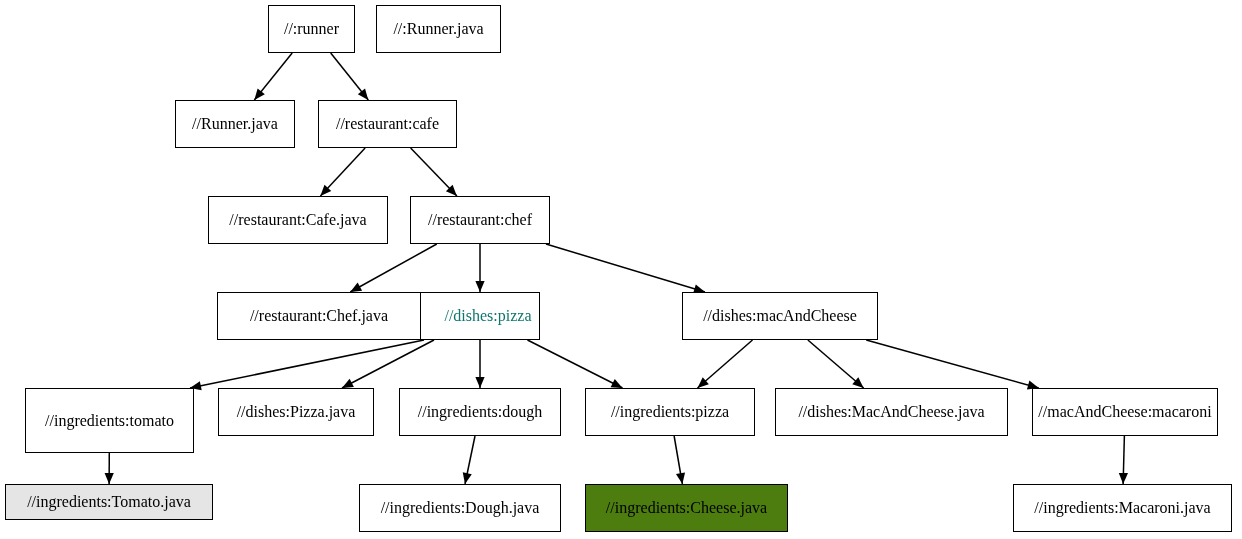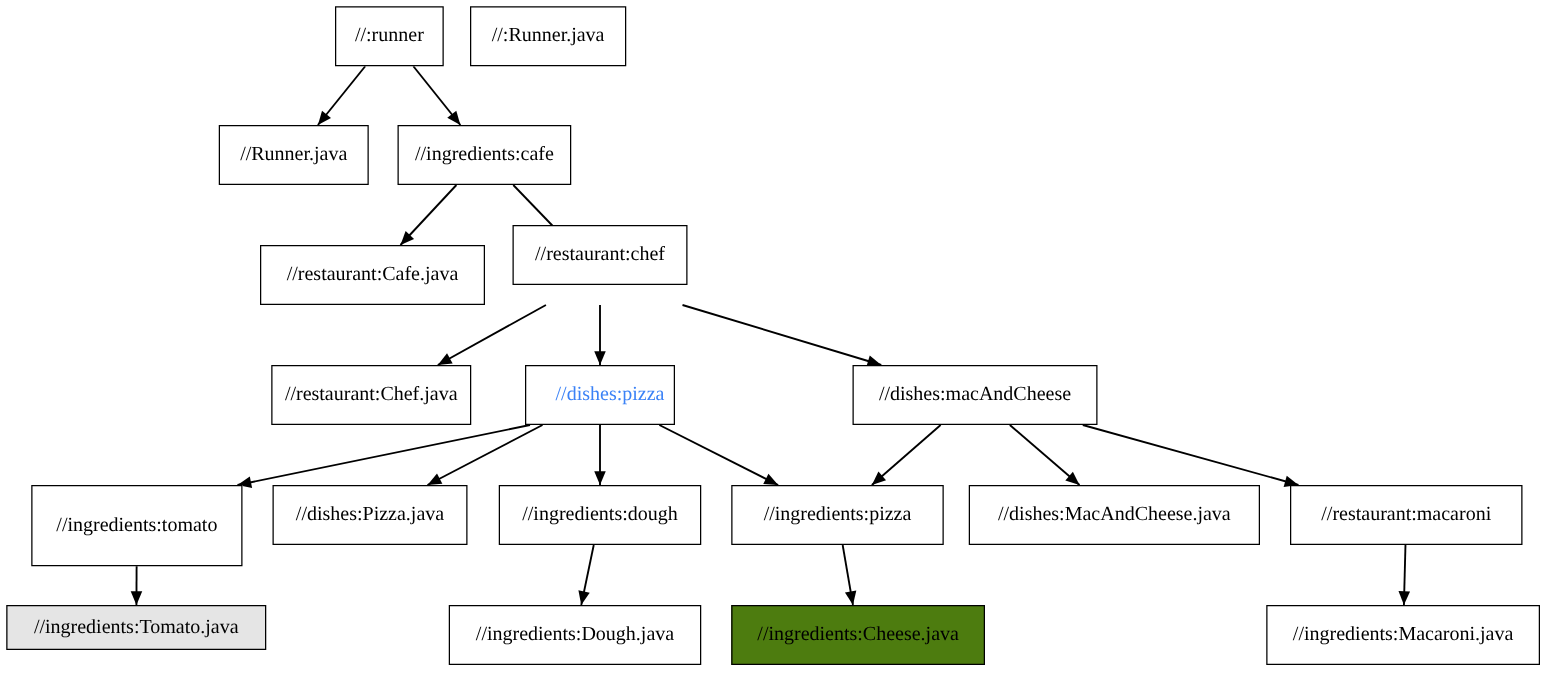--- a/index.html
+++ b/index.html
@@ -73,54 +73,54 @@
       <div class="node" style="left: 268px; top: 5px; width: 87px; height: 48px; background: rgb(255, 255, 255); border-color: rgb(0, 0, 0);">
         <span class="node-label" style="color: rgb(0, 0, 0);">//:runner</span>
       </div>
       <div class="node" style="left: 376px; top: 5px; width: 125px; height: 48px; background: rgb(255, 255, 255); border-color: rgb(0, 0, 0);">
         <span class="node-label" style="color: rgb(0, 0, 0);">//:Runner.java</span>
       </div>
       <div class="node" style="left: 175px; top: 100px; width: 120px; height: 48px; background: rgb(255, 255, 255); border-color: rgb(0, 0, 0);">
         <span class="node-label" style="color: rgb(0, 0, 0);">//Runner.java</span>
       </div>
       <div class="node" style="left: 318px; top: 100px; width: 139px; height: 48px; background: rgb(255, 255, 255); border-color: rgb(0, 0, 0);">
-        <span class="node-label" style="color: rgb(0, 0, 0);">//ingredients:cafe</span>
+        <span class="node-label" style="color: rgb(0, 0, 0);">//restaurant:cafe</span>
       </div>
       <div class="node" style="left: 208px; top: 196px; width: 180px; height: 48px; background: rgb(255, 255, 255); border-color: rgb(0, 0, 0); justify-content: center;">
         <span class="node-label" style="color: rgb(0, 0, 0);">//restaurant:Cafe.java</span>
       </div>
-      <div class="node" style="left: 410px; top: 180px; width: 140px; height: 48px; background: rgb(255, 255, 255); border-color: rgb(0, 0, 0);">
+      <div class="node" style="left: 410px; top: 196px; width: 140px; height: 48px; background: rgb(255, 255, 255); border-color: rgb(0, 0, 0);">
         <span class="node-label" style="color: rgb(0, 0, 0);">//restaurant:chef</span>
       </div>
-      <div class="node" style="left: 217px; top: 292px; width: 160px; height: 48px; background: rgb(255, 255, 255); border-color: rgb(0, 0, 0);">
+      <div class="node" style="left: 217px; top: 292px; width: 204px; height: 48px; background: rgb(255, 255, 255); border-color: rgb(0, 0, 0);">
         <span class="node-label" style="color: rgb(0, 0, 0);">//restaurant:Chef.java</span>
       </div>
       <div class="node" style="left: 420px; top: 292px; width: 120px; height: 48px; background: rgb(255, 255, 255); border-color: rgb(0, 0, 0);">
-        <span class="node-label" style="color: #3b82f6; margin-left: 16px;">//dishes:pizza</span>
+        <span class="node-label" style="color: #0f766e; margin-left: 16px;">//dishes:pizza</span>
       </div>
       <div class="node" style="left: 682px; top: 292px; width: 196px; height: 48px; background: rgb(255, 255, 255); border-color: rgb(0, 0, 0);">
         <span class="node-label" style="color: rgb(0, 0, 0);">//dishes:macAndCheese</span>
       </div>
       <div class="node" style="left: 25px; top: 388px; width: 169px; height: 65px; background: rgb(255, 255, 255); border-color: rgb(0, 0, 0);">
         <span class="node-label" style="color: rgb(0, 0, 0);">//ingredients:tomato</span>
       </div>
       <div class="node" style="left: 218px; top: 388px; width: 156px; height: 48px; background: rgb(255, 255, 255); border-color: rgb(0, 0, 0);">
         <span class="node-label" style="color: rgb(0, 0, 0);">//dishes:Pizza.java</span>
       </div>
       <div class="node" style="left: 399px; top: 388px; width: 162px; height: 48px; background: rgb(255, 255, 255); border-color: rgb(0, 0, 0);">
         <span class="node-label" style="color: rgb(0, 0, 0);">//ingredients:dough</span>
       </div>
       <div class="node" style="left: 585px; top: 388px; width: 170px; height: 48px; background: rgb(255, 255, 255); border-color: rgb(0, 0, 0);">
         <span class="node-label" style="color: rgb(0, 0, 0);">//ingredients:pizza</span>
       </div>
       <div class="node" style="left: 775px; top: 388px; width: 233px; height: 48px; background: rgb(255, 255, 255); border-color: rgb(0, 0, 0);">
         <span class="node-label" style="color: rgb(0, 0, 0);">//dishes:MacAndCheese.java</span>
       </div>
       <div class="node" style="left: 1032px; top: 388px; width: 186px; height: 48px; background: rgb(255, 255, 255); border-color: rgb(0, 0, 0);">
-        <span class="node-label" style="color: rgb(0, 0, 0);">//restaurant:macaroni</span>
+        <span class="node-label" style="color: rgb(0, 0, 0);">//macAndCheese:macaroni</span>
       </div>
       <div class="node" style="left: 5px; top: 484px; width: 208px; height: 36px; background: #e5e5e5; border-color: rgb(0, 0, 0);">
         <span class="node-label" style="color: rgb(0, 0, 0);">//ingredients:Tomato.java</span>
       </div>
       <div class="node" style="left: 359px; top: 484px; width: 202px; height: 48px; background: rgb(255, 255, 255); border-color: rgb(0, 0, 0);">
         <span class="node-label" style="color: rgb(0, 0, 0);">//ingredients:Dough.java</span>
       </div>
       <div class="node" style="left: 585px; top: 484px; width: 203px; height: 48px; background: #4d7c0f; border-color: rgb(0, 0, 0);">
         <span class="node-label" style="color: rgb(0, 0, 0);">//ingredients:Cheese.java</span>
       </div>

